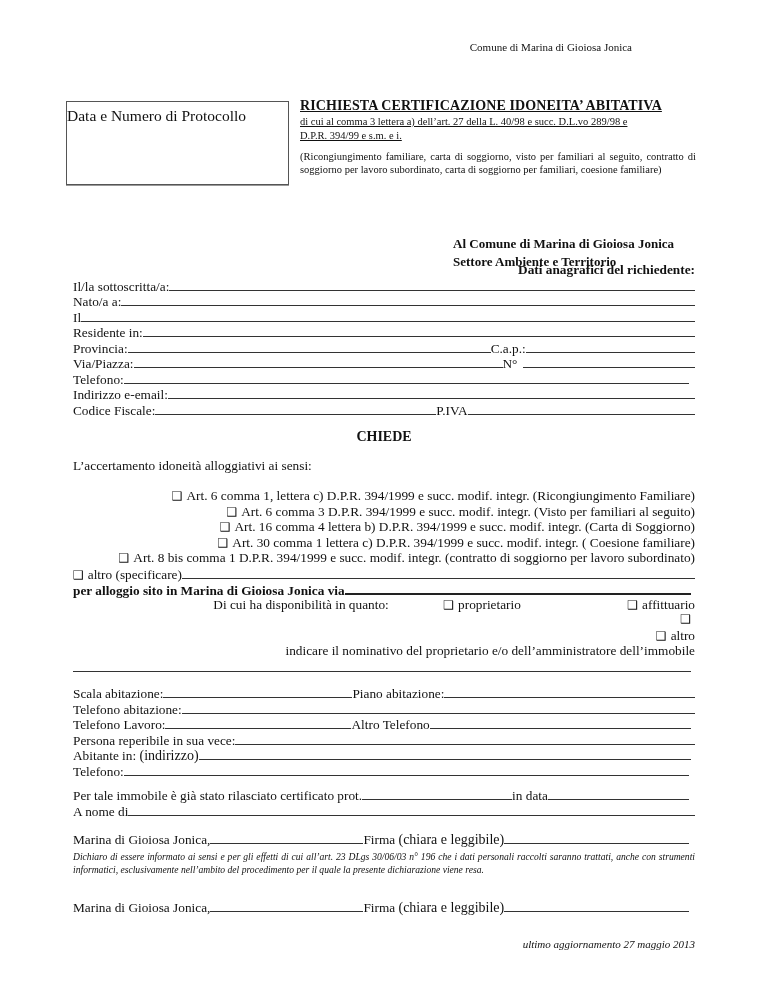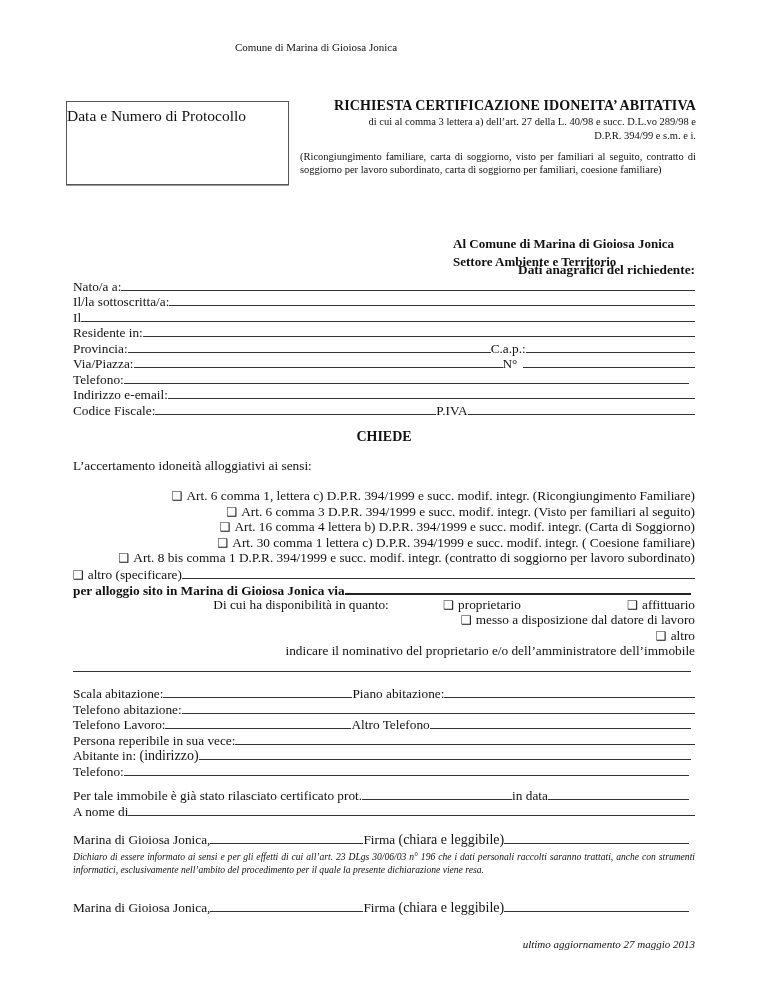--- a/index.html
+++ b/index.html
@@ -1,23 +1,23 @@
 <!DOCTYPE html>
 <html><head>
   <meta charset="utf-8">
   <style>
     html, body { margin: 0; padding: 0; background: #ffffff; }
     body { width: 768px; height: 994px; position: relative; overflow: hidden;
            font-family: "Liberation Serif", serif; color: #111; }
     .abs { position: absolute; }
-    .header { top: 41px; left: 0; width: 632px; text-align: center; font-size: 11px; }
+    .header { top: 41px; left: 0; width: 632px; text-align: right; font-size: 11px; }
     .protocol-box { left: 66px; top: 101px; width: 221px; height: 82px;
                     border: 1px solid #555; box-shadow: 0 1px 0 #999; }
     .protocol-box span { display: block; text-align: left; font-size: 15.5px; margin-top: 5px; }
-    .title-block { left: 300px; top: 98px; width: 396px; text-align: right; }
+    .title-block { left: 300px; top: 98px; width: 396px; text-align: left; text-decoration: underline; }
     .title-block .t { font-weight: bold; font-size: 14px; letter-spacing: 0.1px; }
     .title-block .s { font-size: 10.5px; line-height: 12px; margin-top: 2px; }
     .paren { left: 300px; top: 150px; width: 396px; font-size: 10.5px; line-height: 13px; text-align: justify; }
     .addressee { left: 453px; top: 235px; font-weight: bold; font-size: 13px; line-height: 18px; }
     .form { left: 73px; width: 622px; font-size: 13.3px; }
     .row { display: flex; align-items: baseline; height: 15.5px; line-height: 15.5px; white-space: nowrap; justify-content: flex-end; }
     .line { flex: 1; border-bottom: 1px solid #333; height: 12px; margin-left: 0; }
     .line.fixed { flex: none; }
     .bold { font-weight: bold; }
     .small { font-size: 14px; }
@@ -45,25 +45,25 @@
 <div class="abs addressee">
   <div>Al Comune di Marina di Gioiosa Jonica</div>
   <div>Settore Ambiente e Territorio</div>
 </div>
 
 <div class="abs form" style="top:262px;">
   <div class="row bold">
       <span>Dati anagrafici del richiedente:</span>
     </div>
   <div class="row">
+      <span>Il/la sottoscritta/a:</span>
+      <span class="line"></span>
+    </div>
+  <div class="row">
       <span>Nato/a a:</span>
-      <span class="line"></span>
-    </div>
-  <div class="row">
-      <span>Il/la sottoscritta/a:</span>
       <span class="line"></span>
     </div>
   <div class="row">
       <span>Il</span>
       <span class="line"></span>
     </div>
   <div class="row">
       <span>Residente in:</span>
       <span class="line"></span>
     </div>
@@ -129,21 +129,20 @@
       <span>per alloggio sito in Marina di Gioiosa Jonica via</span>
       <span class="line" style="border-bottom:2px solid #222"></span>
     </div>
   <div class="row">
     <span style="width:230px;display:inline-block">Di cui ha disponibilità in quanto:</span>
     <span style="width:184px;display:inline-block"><span class="cb">❑</span><span>proprietario</span></span>
     <span><span class="cb">❑</span><span>affittuario</span></span>
   </div>
   <div class="row">
       <span class="cb">❑</span>
-      <span>messo a disposizione dal datore di lavoro</span>
     </div>
   <div class="row">
       <span class="cb">❑</span>
       <span>altro</span>
     </div>
   <div class="row">
       <span>indicare il nominativo del proprietario e/o dell’amministratore dell’immobile</span>
     </div>
   <div class="row" style="width:618px">
       <span class="line"></span>

